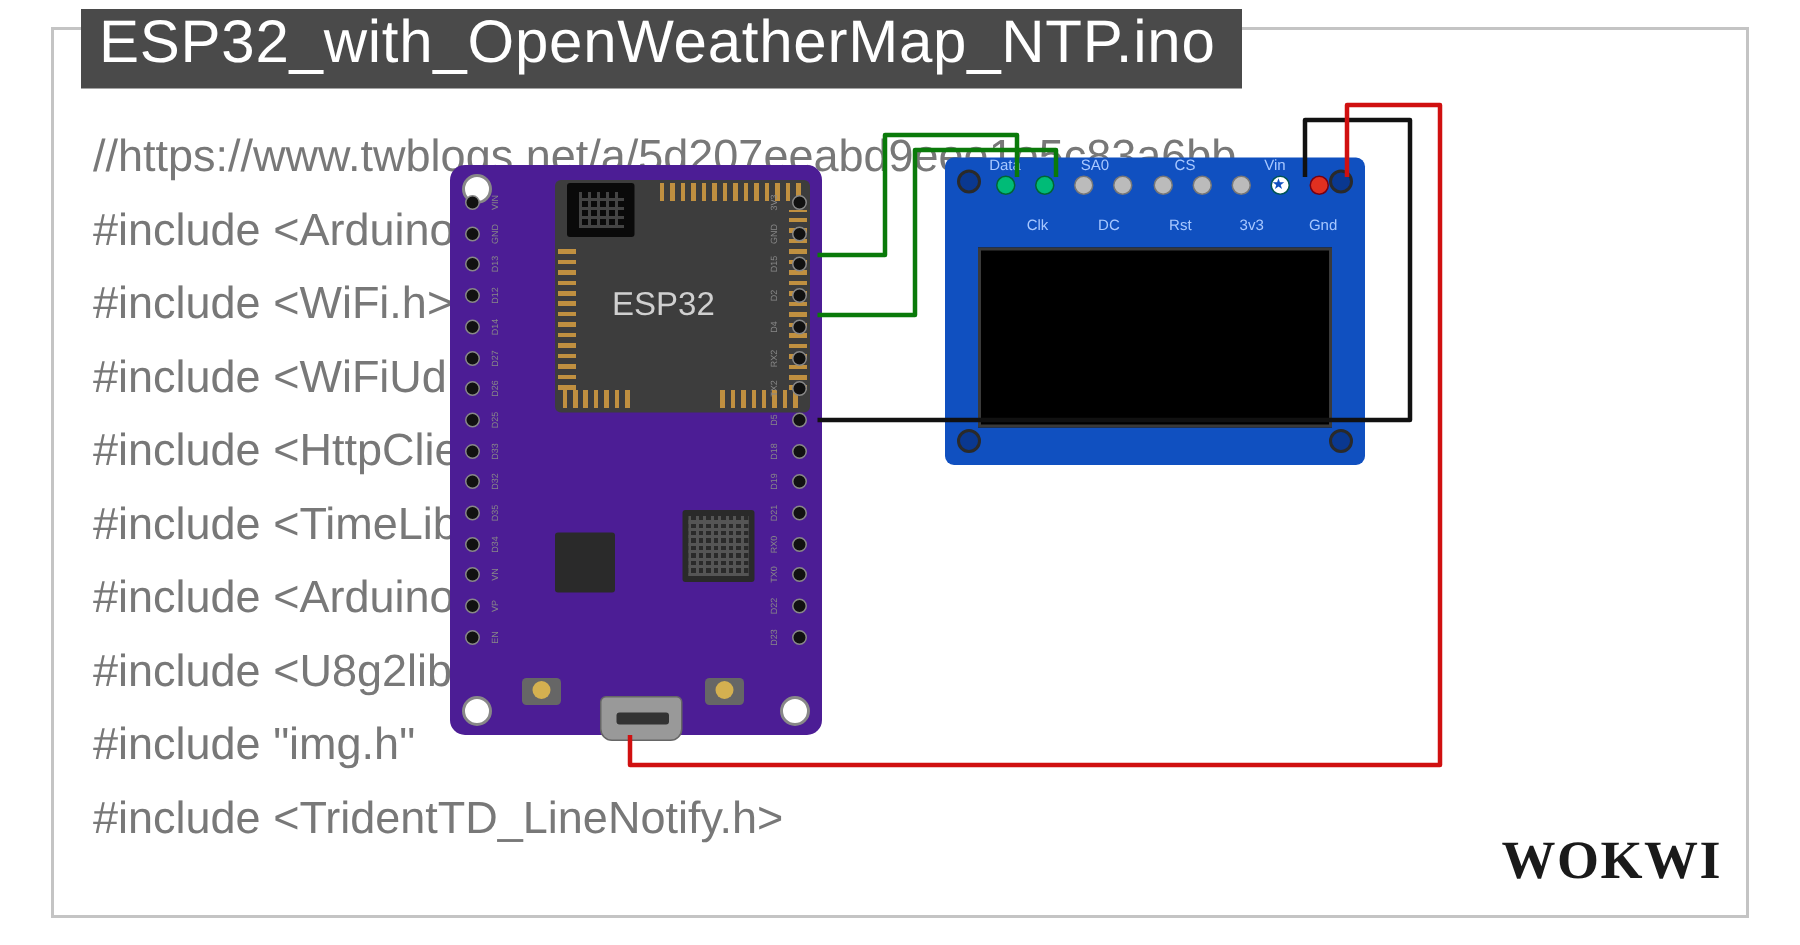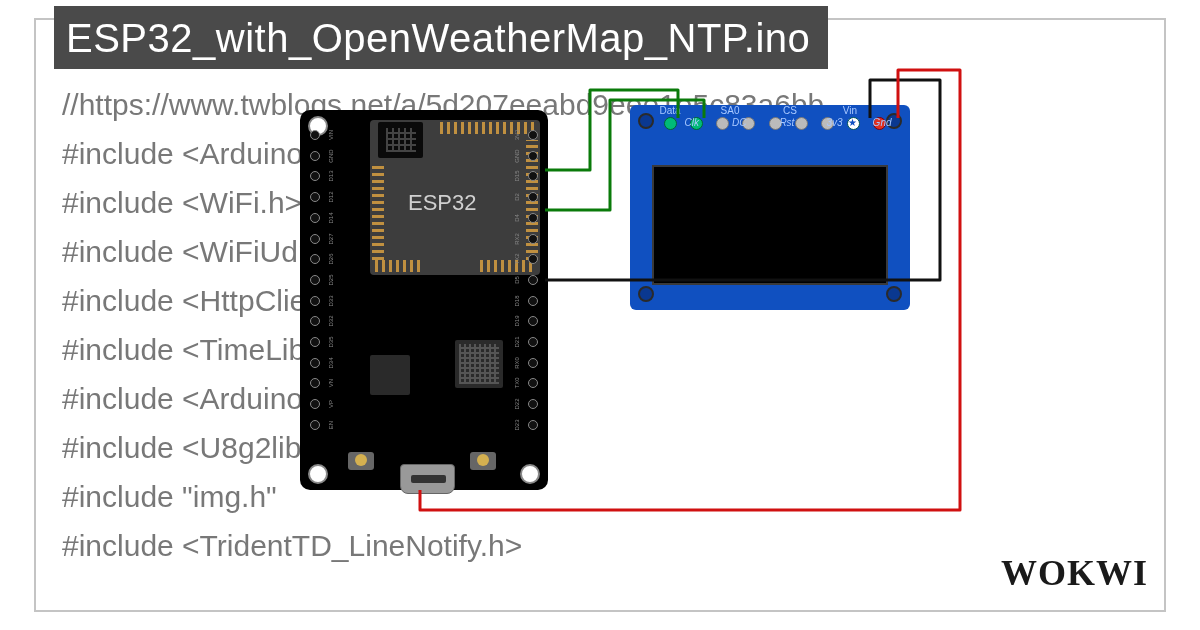--- a/index.html
+++ b/index.html
@@ -19,21 +19,21 @@
       height: 594px;
       border: 2px solid #c4c4c4;
     }
     .title-bar {
       position: absolute;
       left: 54px;
       top: 6px;
       background: #4a4a4a;
       color: #fff;
       font-size: 40px;
-      padding: 10px 18px 8px 12px;
+      padding: 0 18px 8px 12px;
       font-family: Arial, sans-serif;
       letter-spacing: 0.5px;
       z-index: 10;
     }
     .code {
       position: absolute;
       left: 62px;
       top: 80px;
       font-family: Arial, sans-serif;
       font-size: 30px;
@@ -62,21 +62,21 @@
       height: 430px;
       z-index: 5;
     }
     
     .esp32 {
       position: absolute;
       left: 0px;
       top: 0px;
       width: 248px;
       height: 380px;
-      background: #000000;
+      background: #4c1d95;
       border-radius: 10px;
     }
     .esp32-shield {
       position: absolute;
       left: 70px;
       top: 10px;
       width: 170px;
       height: 155px;
       background: #3d3d3d;
       border-radius: 4px;
@@ -210,21 +210,21 @@
     .op-green { background:#0b7; border:1px solid #063;}
     .op-grey  { background:#bbb; border:1px solid #777;}
     .op-star  { background:#fff; border:1px solid #055; position:relative;}
     .op-star::after{content:'★'; position:absolute; font-size:10px; color:#1050c0; left:0; top:-1px;}
     .op-red   { background:#e03020; border:1px solid #701;}
     .oled-labels-top, .oled-labels-bot {
       position:absolute; left: 26px; right: 16px; display:flex; justify-content:space-between;
       font-size: 10px; color: #a8c8ff;
     }
     .oled-labels-top { top: 0px; }
-    .oled-labels-bot { top: 12px; font-style: italic; }
+    .oled-labels-bot { top: 40px; }
     .oled-labels-top span, .oled-labels-bot span { width: 28px; text-align:center;}
 
     
     .wires {
       position:absolute;
       left:0; top:0;
       width: 700px; height: 470px;
       pointer-events:none;
     }
   </style>

